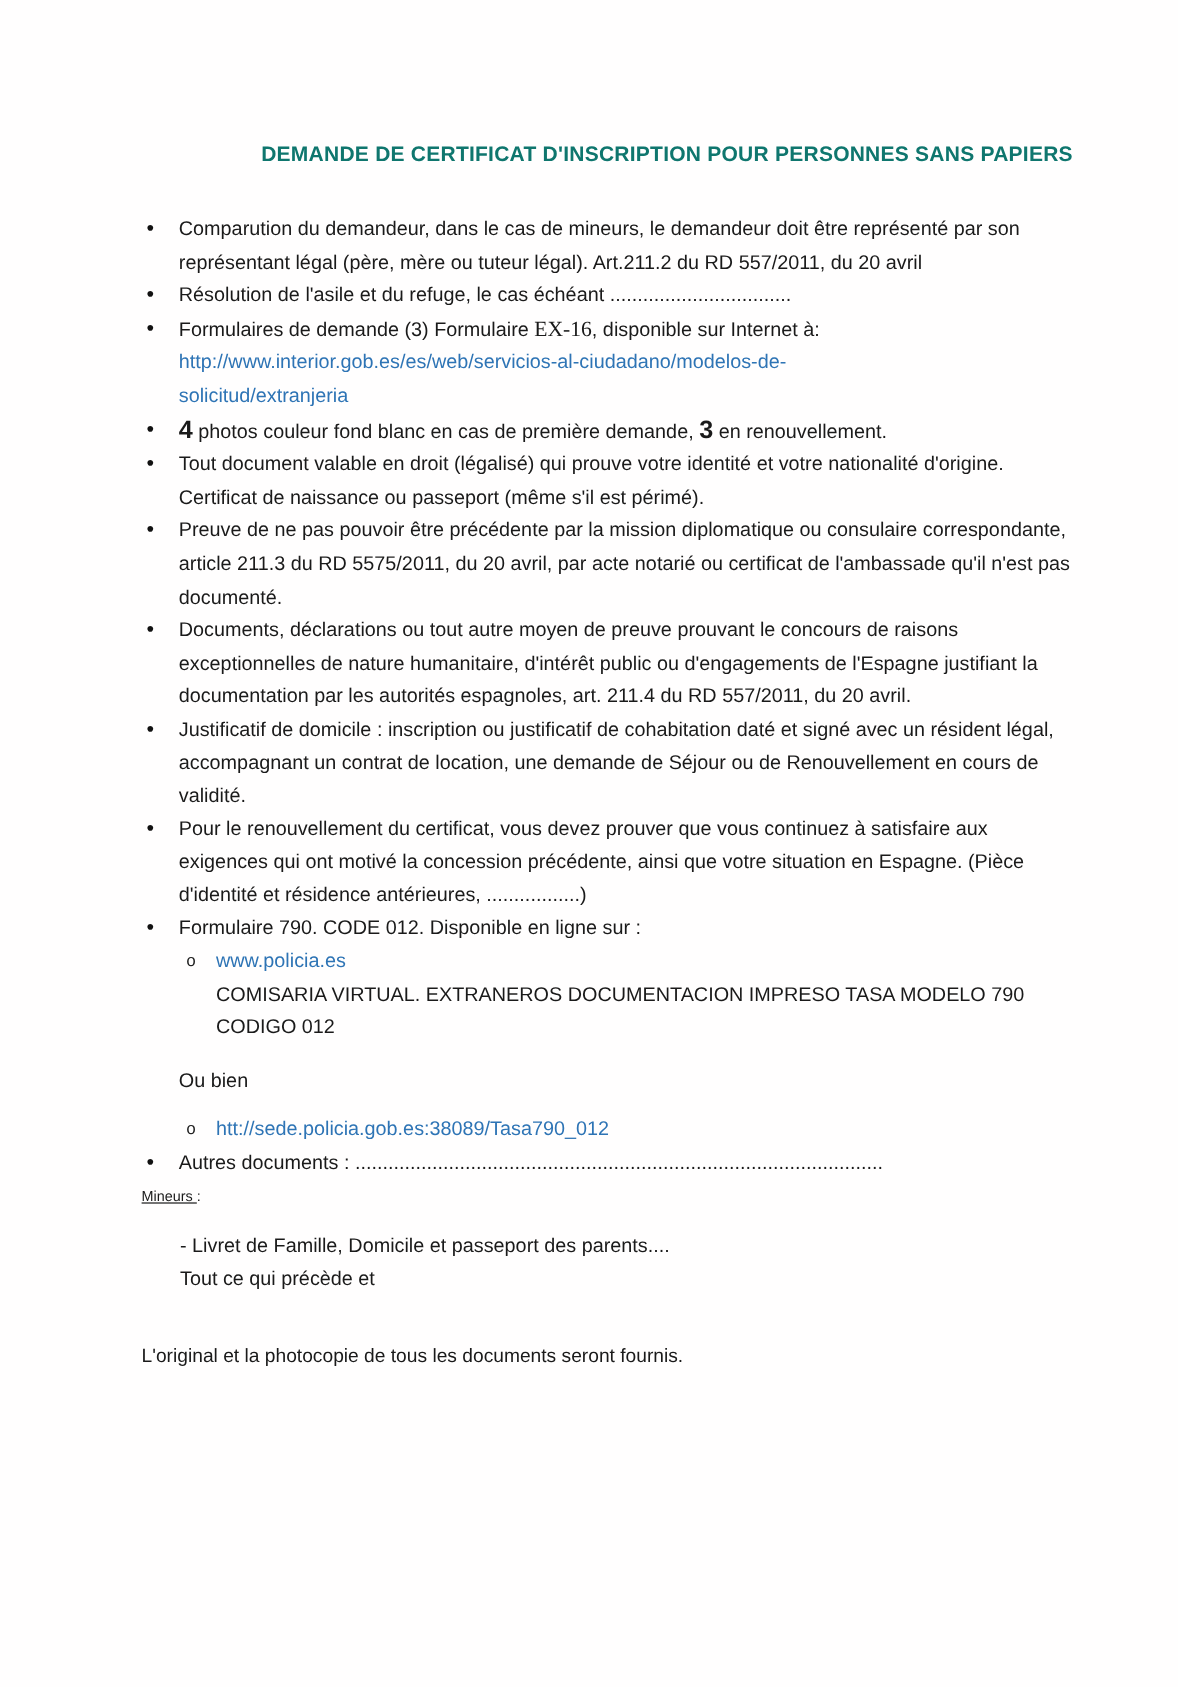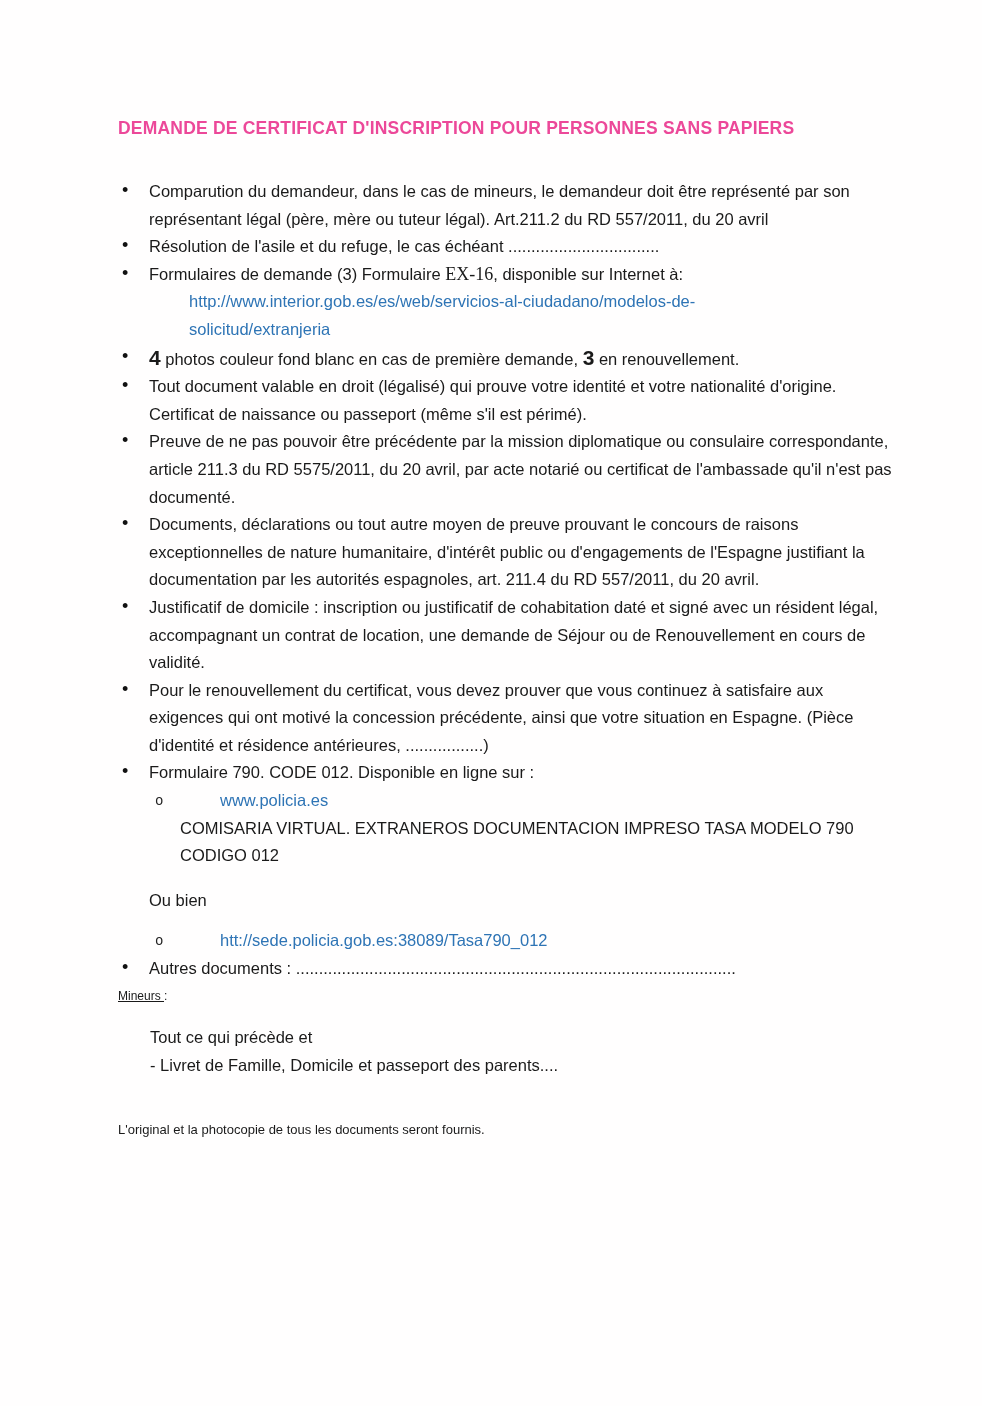--- a/index.html
+++ b/index.html
@@ -9,58 +9,58 @@
     background:#fffefe;
     box-sizing:border-box;
     padding:116px 88px 0 118px;
     font-family:"Liberation Sans", sans-serif;
     color:#1a1a1a;
     overflow:hidden;
   }
   .title {
     font-size:17.5px;
     font-weight:bold;
-    color:#ec4899;
-    text-align:left;
+    color:#0f766e;
+    text-align:right;
     margin:0 0 38px 0;
     line-height:24px;
     letter-spacing:0.2px;
   }
   .bullets {
     list-style:none;
     margin:0; padding:0;
     font-size:16.5px;
     line-height:27.6px;
   }
   .bullets > li { position:relative; padding-left:31px; margin:0; }
   .bullets > li::before {
     content:"\2022";
     position:absolute; left:4px; top:-1px;
     font-size:18px; color:#111;
   }
   .b { font-weight:normal; }
   .big { font-weight:bold; font-size:21px; }
   .ex16 { font-family:Liberation Serif, serif; font-size:18px; }
-  .link { color:#2e74b5; text-decoration:none; cursor:pointer;margin-left:40px; }
+  .link { color:#2e74b5; text-decoration:none; cursor:pointer; }
   .block { display:block; }
   .url-wrap { max-width:640px; }
   .li-photos { margin-top:5px; margin-bottom:2px; }
   .li-form790 { margin-top:2px; }
   .subitem { position:relative; padding-left:31px; }
   .sub-marker {
     position:absolute; left:6px; top:1px;
     font-family:"Liberation Mono", monospace;
     font-size:14px; color:#222;
   }
   .sub-text { padding-left:31px; }
   .oubien { margin:17px 0 13px 0; padding-left:0; }
   .section-heading { font-size:12px; line-height:27.6px; }
   .u { text-decoration:underline; }
   .indent-block { margin-left:32px; margin-top:14px; font-size:16.5px; line-height:27.6px; }
-  .footer-line { margin-top:37px; font-size:13px; line-height:27.6px; }
+  .footer-line { margin-top:37px; font-size:16px; line-height:27.6px; }
 </style>
 </head>
 <body>
 
 <div class="page">
 
   <h1 class="title">DEMANDE DE CERTIFICAT D'INSCRIPTION POUR PERSONNES SANS PAPIERS</h1>
 
   <ul class="bullets">
 
@@ -120,21 +120,21 @@
       <span>Autres documents : ................................................................................................</span>
     </li>
 
   </ul>
 
   <div class="section-heading">
     <span class="b u">Mineurs </span><span>:</span>
   </div>
 
   <div class="indent-block">
+    <div>- Livret de Famille, Domicile et passeport des parents....</div>
     <div>Tout ce qui précède et</div>
-    <div>- Livret de Famille, Domicile et passeport des parents....</div>
   </div>
 
   <div class="footer-line">
     <span class="b">L'original et la photocopie</span><span> de tous les documents seront fournis.</span>
   </div>
 
 </div>
 
 </body></html>

